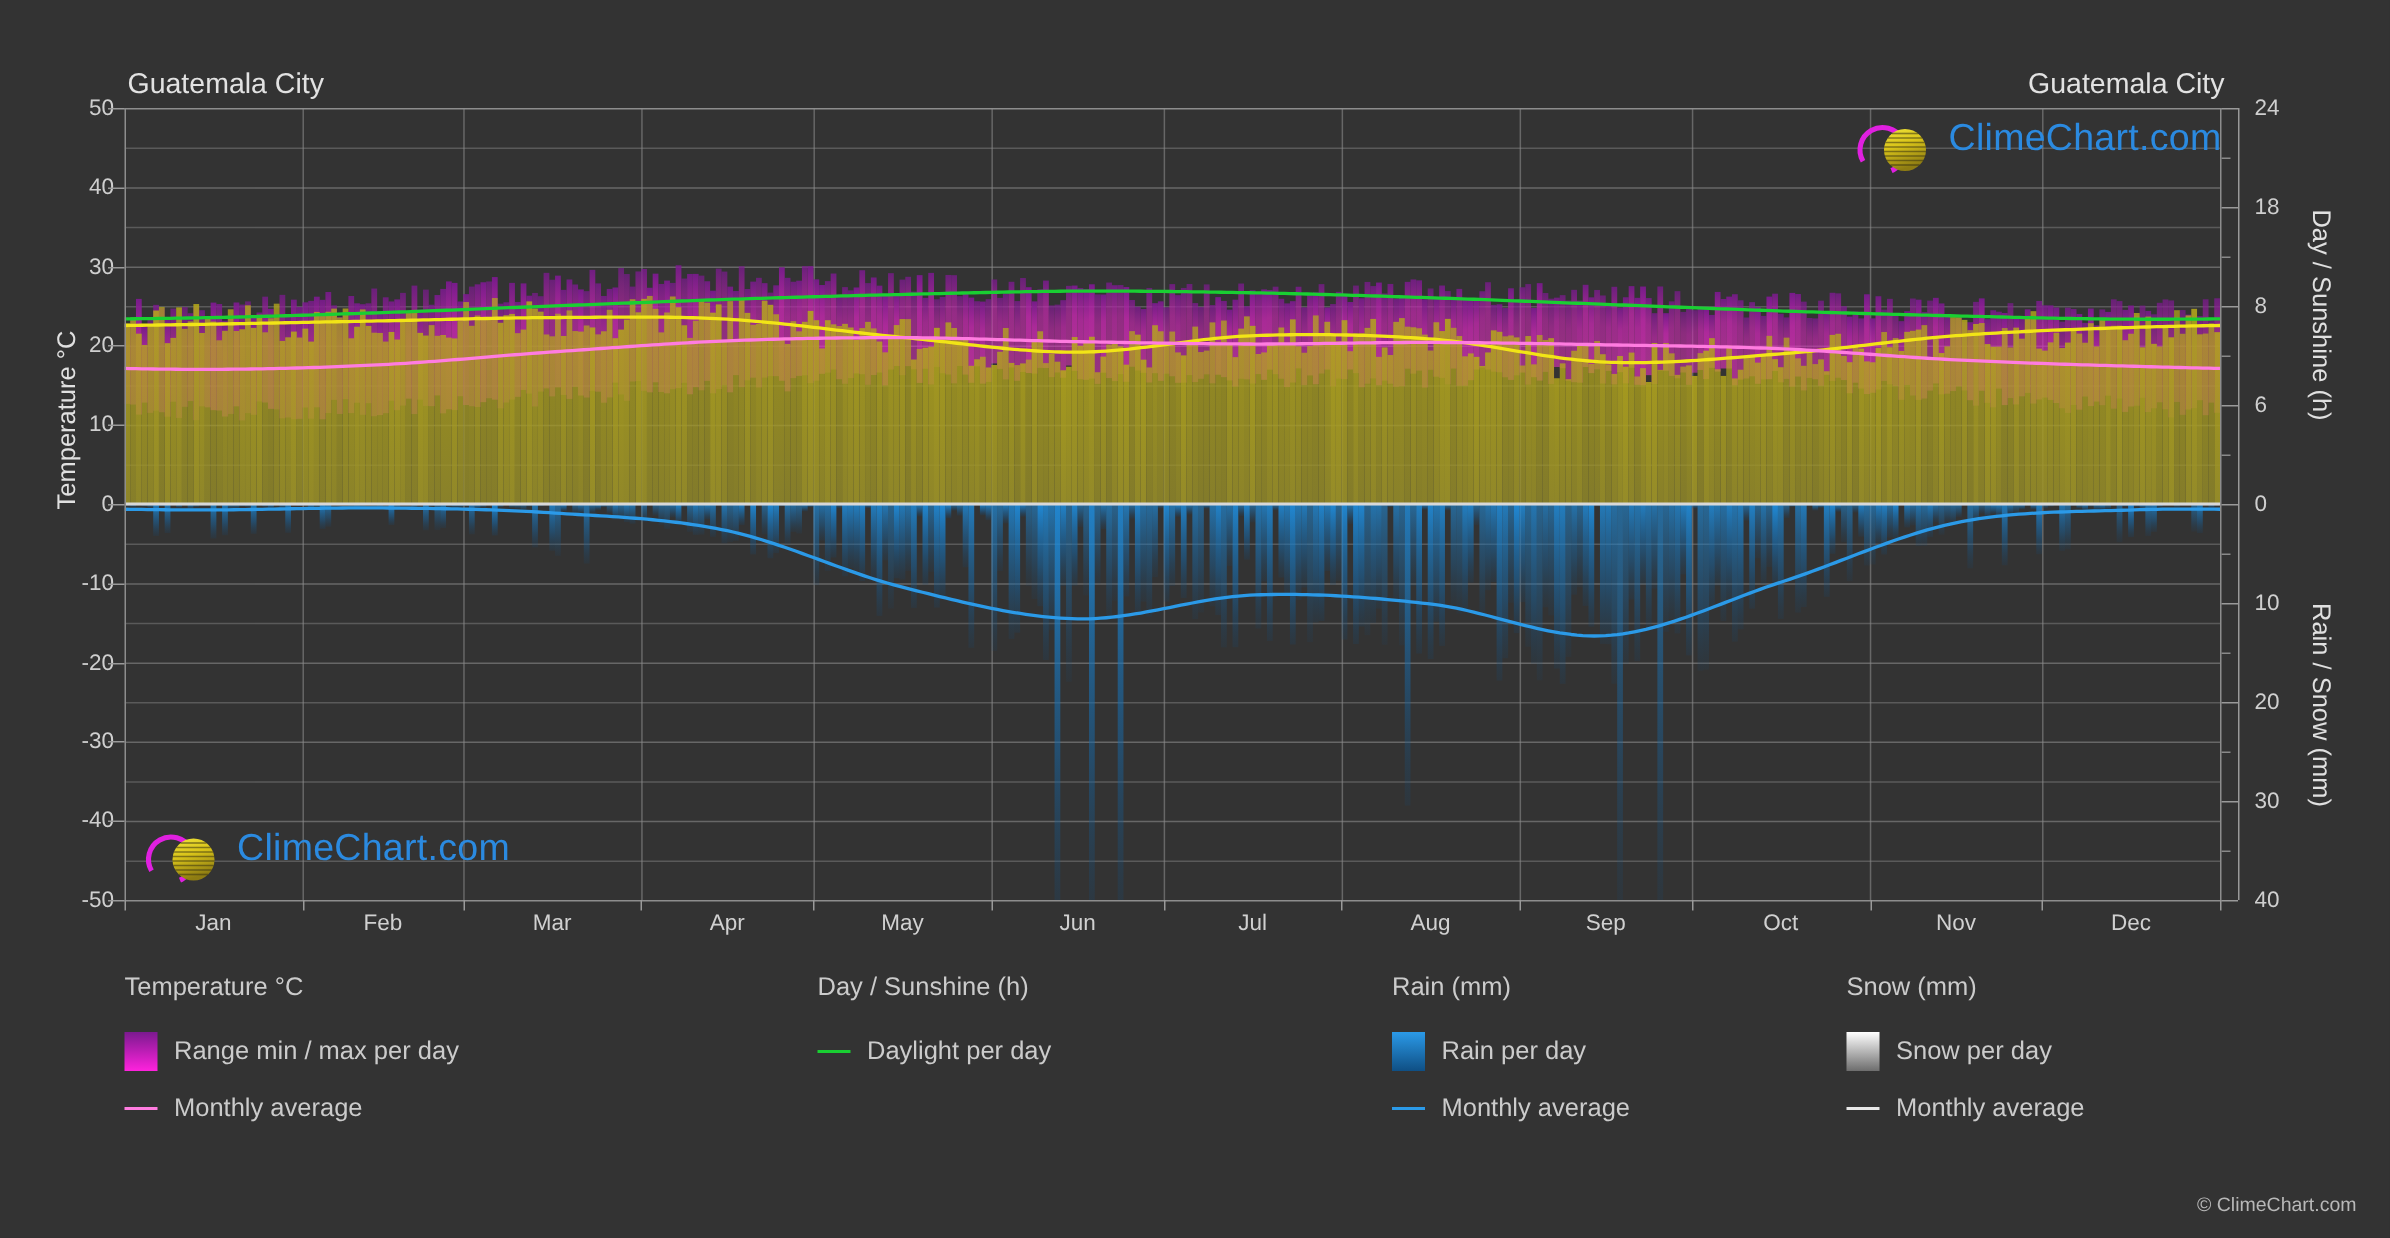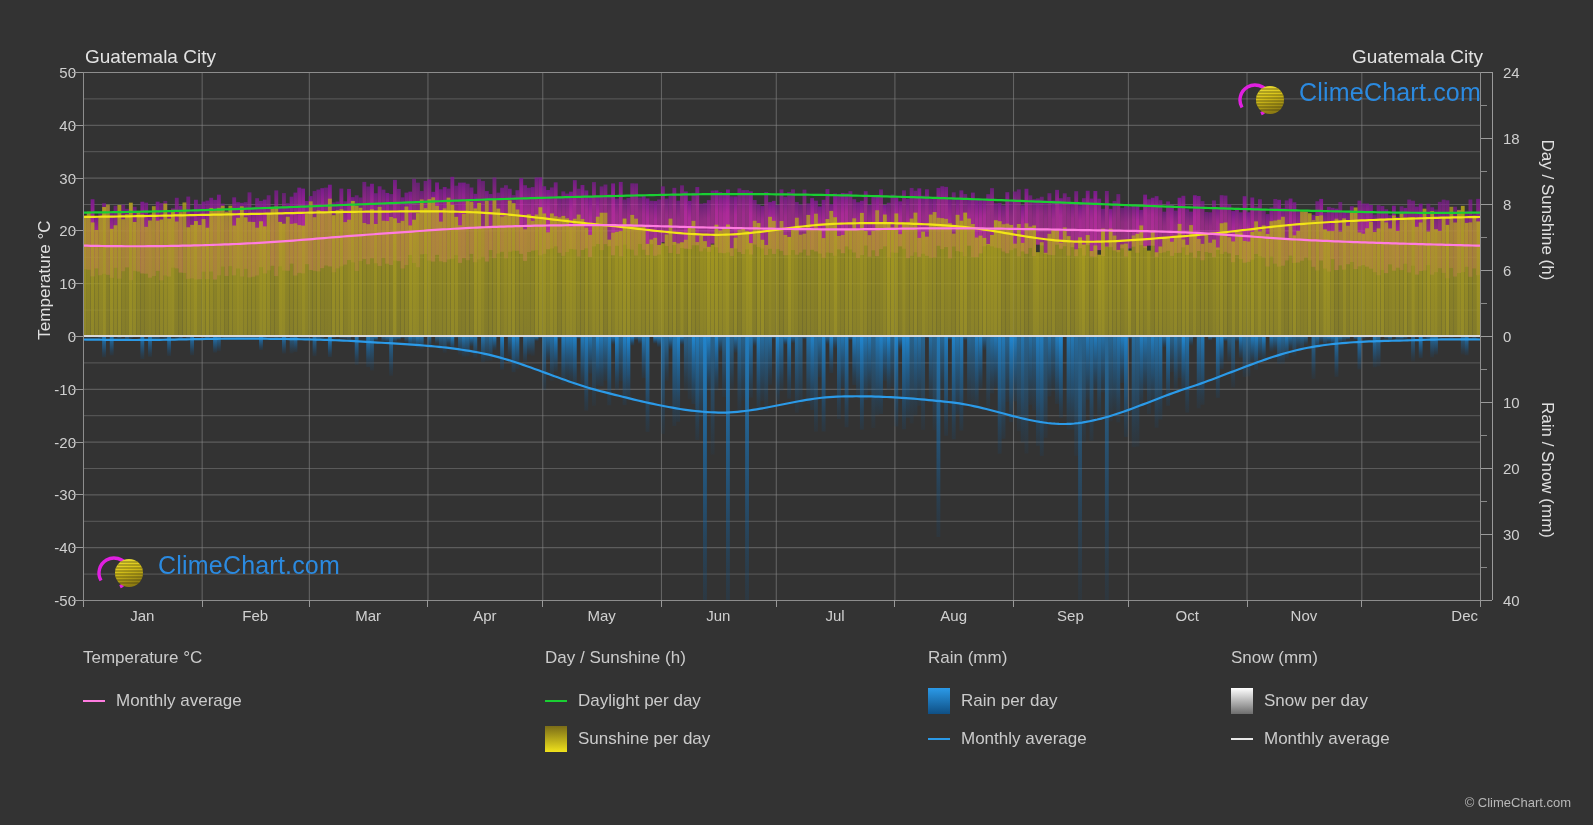--- a/index.html
+++ b/index.html
@@ -1441,21 +1441,21 @@
       <div class="xtick-label" style="left: 835.084px;">Jul</div>
       <div class="xtickmark" style="left: 776px;"></div>
       <div class="xtick-label" style="left: 953.733px;">Aug</div>
       <div class="xtickmark" style="left: 894px;"></div>
       <div class="xtick-label" style="left: 1070.47px;">Sep</div>
       <div class="xtickmark" style="left: 1013px;"></div>
       <div class="xtick-label" style="left: 1187.2px;">Oct</div>
       <div class="xtickmark" style="left: 1128px;"></div>
       <div class="xtick-label" style="left: 1303.94px;">Nov</div>
       <div class="xtickmark" style="left: 1247px;"></div>
-      <div class="xtick-label" style="left: 1420.68px; margin-left: 44px;">Dec</div>
+      <div class="xtick-label" style="left: 1420.68px;">Dec</div>
       <div class="xtickmark" style="left: 1361px;"></div>
       <div class="xtickmark" style="left: 1480px;"></div>
     </div>
 
   <div class="axis-title-left">Temperature °C</div>
   <div class="axis-title-r1">Day / Sunshine (h)</div>
   <div class="axis-title-r2">Rain / Snow (mm)</div>
 
   <div class="watermark" id="wm-top" style="left:1233px; top:78px;">
       <svg class="wm-logo" viewBox="0 0 62 44">
@@ -1499,37 +1499,37 @@
         <line x1="24.87564434701786" x2="49.12435565298214" y1="29" y2="29" stroke="#3a3410" stroke-width="1.1" opacity=".55"></line>
         <line x1="27.20204102886729" x2="46.797958971132715" y1="32" y2="32" stroke="#3a3410" stroke-width="1.1" opacity=".55"></line>
       </svg>
       <span class="wm-text">ClimeChart.com</span>
     </div>
 
   <div class="legend">
     <div class="legend-col" id="legend-temperature" style="left:0px;">
         <div class="legend-heading">Temperature °C</div>
         <div class="legend-row">
+          <span class="legend-mark" style="background:linear-gradient(#7b1a8f,#ff22dd);"></span>
+          <span class="legend-text">Range min / max per day</span>
+        </div>
+        <div class="legend-row">
           <span class="legend-line">
             <i style="background: rgb(255, 124, 224);"></i>
           </span>
           <span class="legend-text">Monthly average</span>
         </div>
       </div>
     <div class="legend-col" id="legend-day_sunshine" style="left:462px;">
         <div class="legend-heading">Day / Sunshine (h)</div>
         <div class="legend-row">
           <span class="legend-line">
             <i style="background: rgb(25, 207, 50);"></i>
           </span>
           <span class="legend-text">Daylight per day</span>
-        </div>
-        <div class="legend-row">
-          <span class="legend-mark" style="background:linear-gradient(#7a6c18,#f0e21c);"></span>
-          <span class="legend-text">Sunshine per day</span>
         </div>
       </div>
     <div class="legend-col" id="legend-rain" style="left:845px;">
         <div class="legend-heading">Rain (mm)</div>
         <div class="legend-row">
           <span class="legend-mark" style="background:linear-gradient(#2b9ae8,#0f4f84);"></span>
           <span class="legend-text">Rain per day</span>
         </div>
         <div class="legend-row">
           <span class="legend-line">

